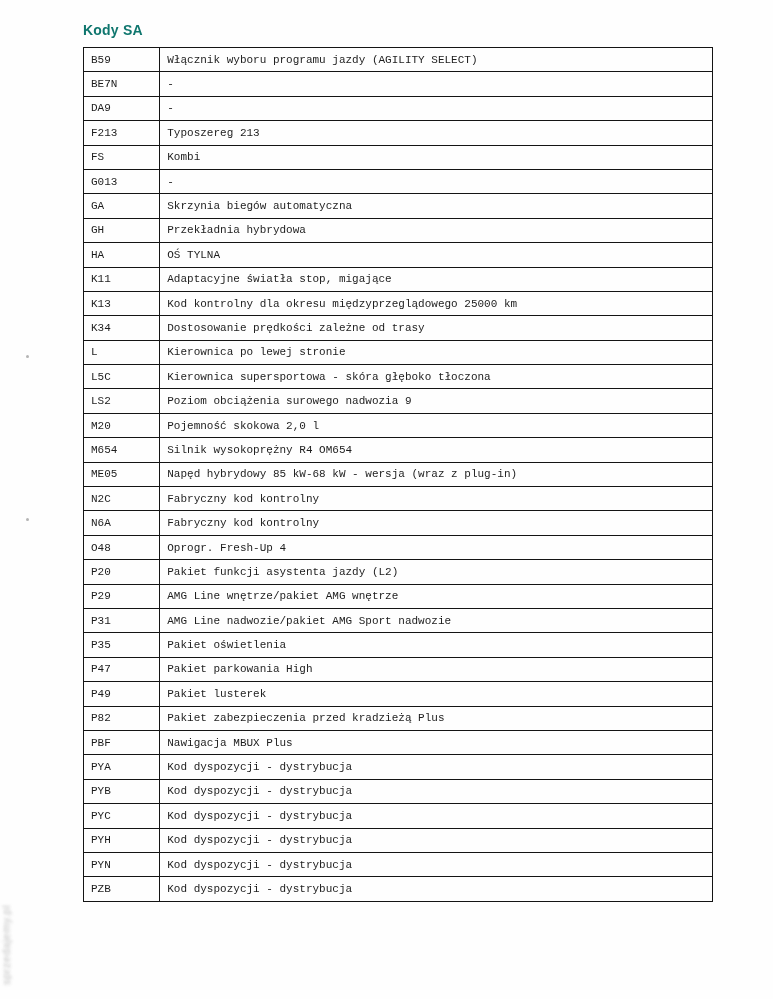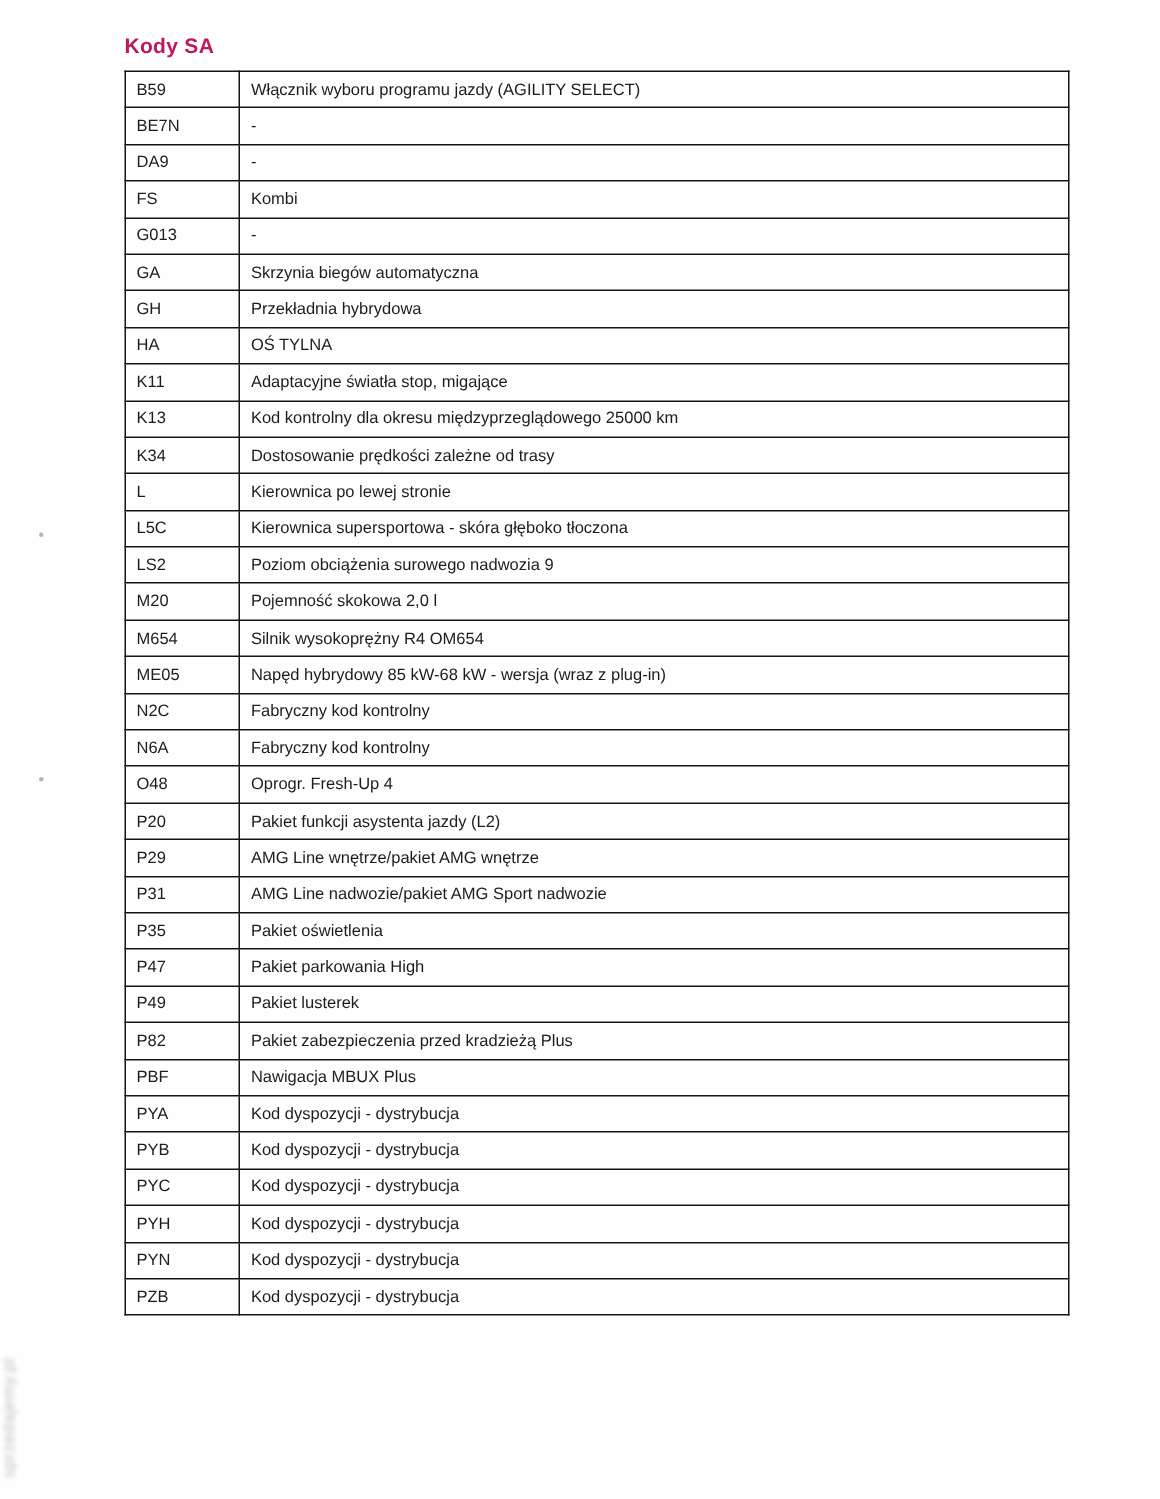--- a/index.html
+++ b/index.html
@@ -22,29 +22,30 @@
   .content {
     position: absolute;
     left: 83px;
     top: 22px;
     width: 630px;
   }
 
   .page-title {
     font-size: 14px;
     font-weight: bold;
-    color: #be185d;
+    color: #0f766e;
     margin-bottom: 9px;
     letter-spacing: 0.2px;
   }
 
   table.sa-table {
     border-collapse: collapse;
     width: 630px;
     table-layout: fixed;
+    font-family: Liberation Mono, monospace;
   }
 
   table.sa-table td {
     border: 1px solid #141414;
     height: 24.4px;
     font-size: 11px;
     color: #1c1c1c;
     padding: 0 0 0 7px;
     vertical-align: middle;
     white-space: nowrap;
@@ -96,20 +97,24 @@
   <tr>
     <td class="code-cell">BE7N</td>
     <td class="desc-cell">-</td>
   </tr>
 
   <tr>
     <td class="code-cell">DA9</td>
     <td class="desc-cell">-</td>
   </tr>
 
+  <tr>
+    <td class="code-cell">F213</td>
+    <td class="desc-cell">Typoszereg 213</td>
+  </tr>
 
   <tr>
     <td class="code-cell">FS</td>
     <td class="desc-cell">Kombi</td>
   </tr>
 
   <tr>
     <td class="code-cell">G013</td>
     <td class="desc-cell">-</td>
   </tr>

